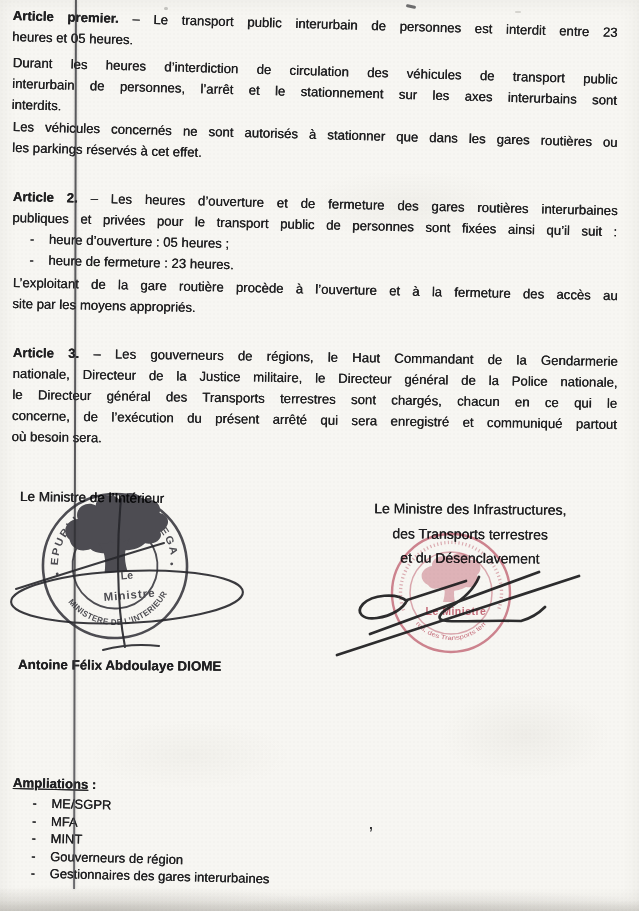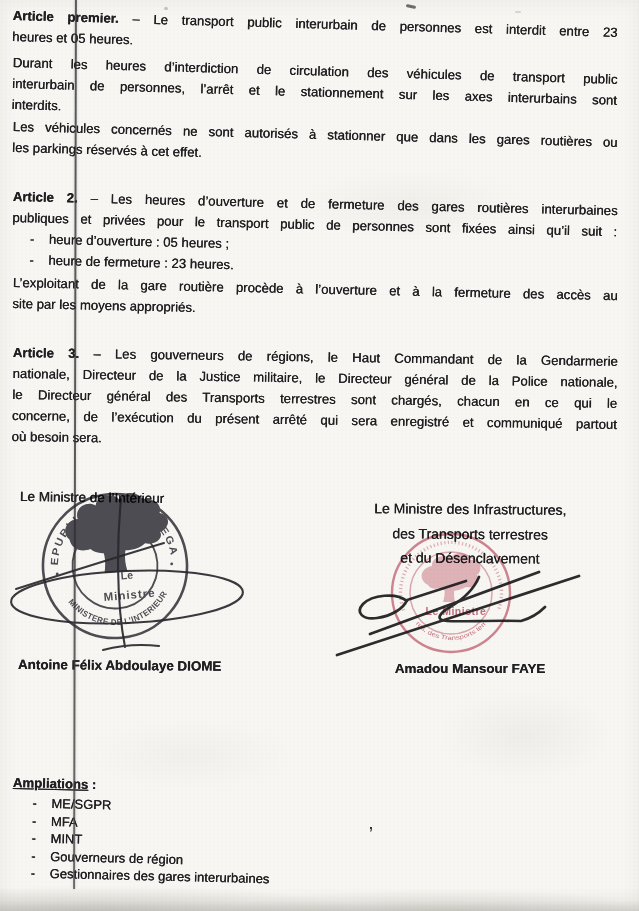--- a/index.html
+++ b/index.html
@@ -121,21 +121,20 @@
 
     <div class="sig-label" style="left:20px;top:489px;transform:rotate(.8deg);">Le Ministre de l’Intérieur</div>
 
     <div class="sig-title-right">
       <div>Le Ministre des Infrastructures,</div>
       <div>des Transports terrestres</div>
       <div>et du Désenclavement</div>
     </div>
 
     <div class="sig-name" style="left:18px;top:657px;transform:rotate(.5deg);">Antoine Félix Abdoulaye DIOME</div>
-    <div class="sig-name" style="left:352px;top:661px;width:236px;text-align:center;">Amadou Mansour FAYE</div>
 
     <div class="block amp" style="top:775px;transform:rotate(1.4deg);">
       <div class="amp-head"><span class="u">Ampliations</span><span> :</span></div>
       <div style="height:4px;"></div>
       <div>
           <div class="li"><span class="dash">-</span><span>ME/SGPR</span></div>
           <div class="li"><span class="dash">-</span><span>MFA</span></div>
           <div class="li"><span class="dash">-</span><span>MINT</span></div>
           <div class="li"><span class="dash">-</span><span>Gouverneurs de région</span></div>
           <div class="li"><span class="dash">-</span><span>Gestionnaires des gares interurbaines</span></div>

